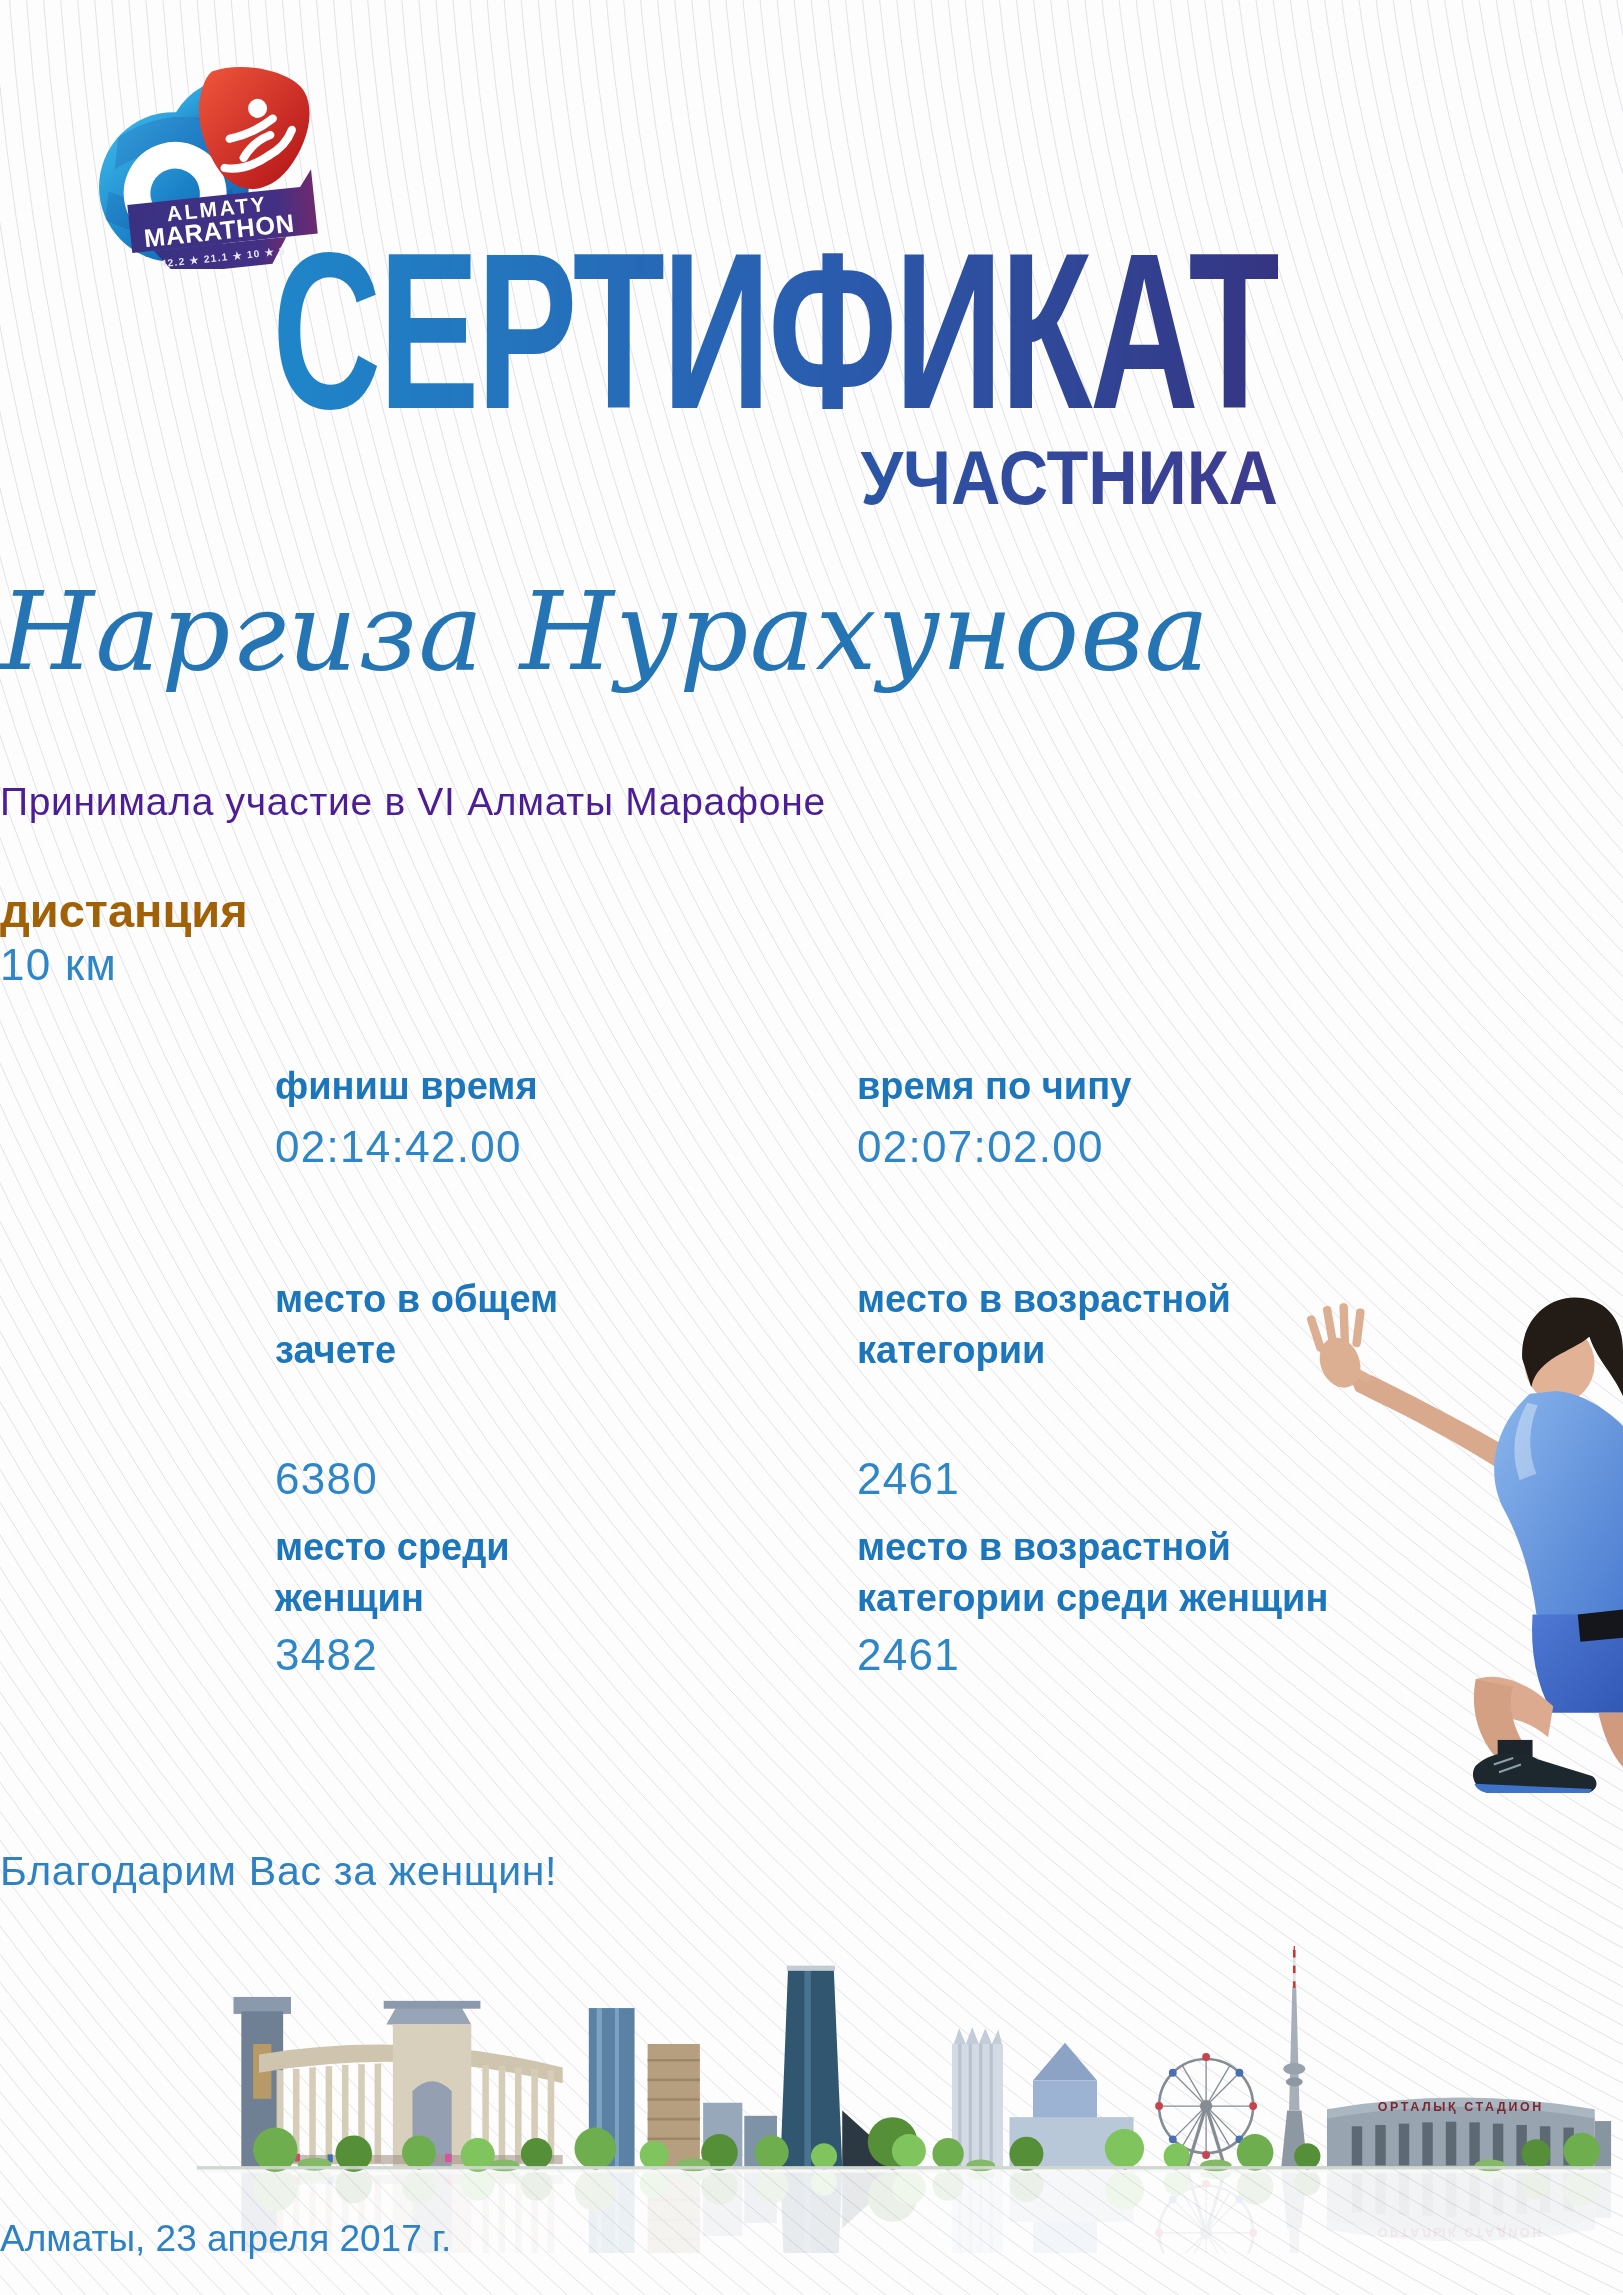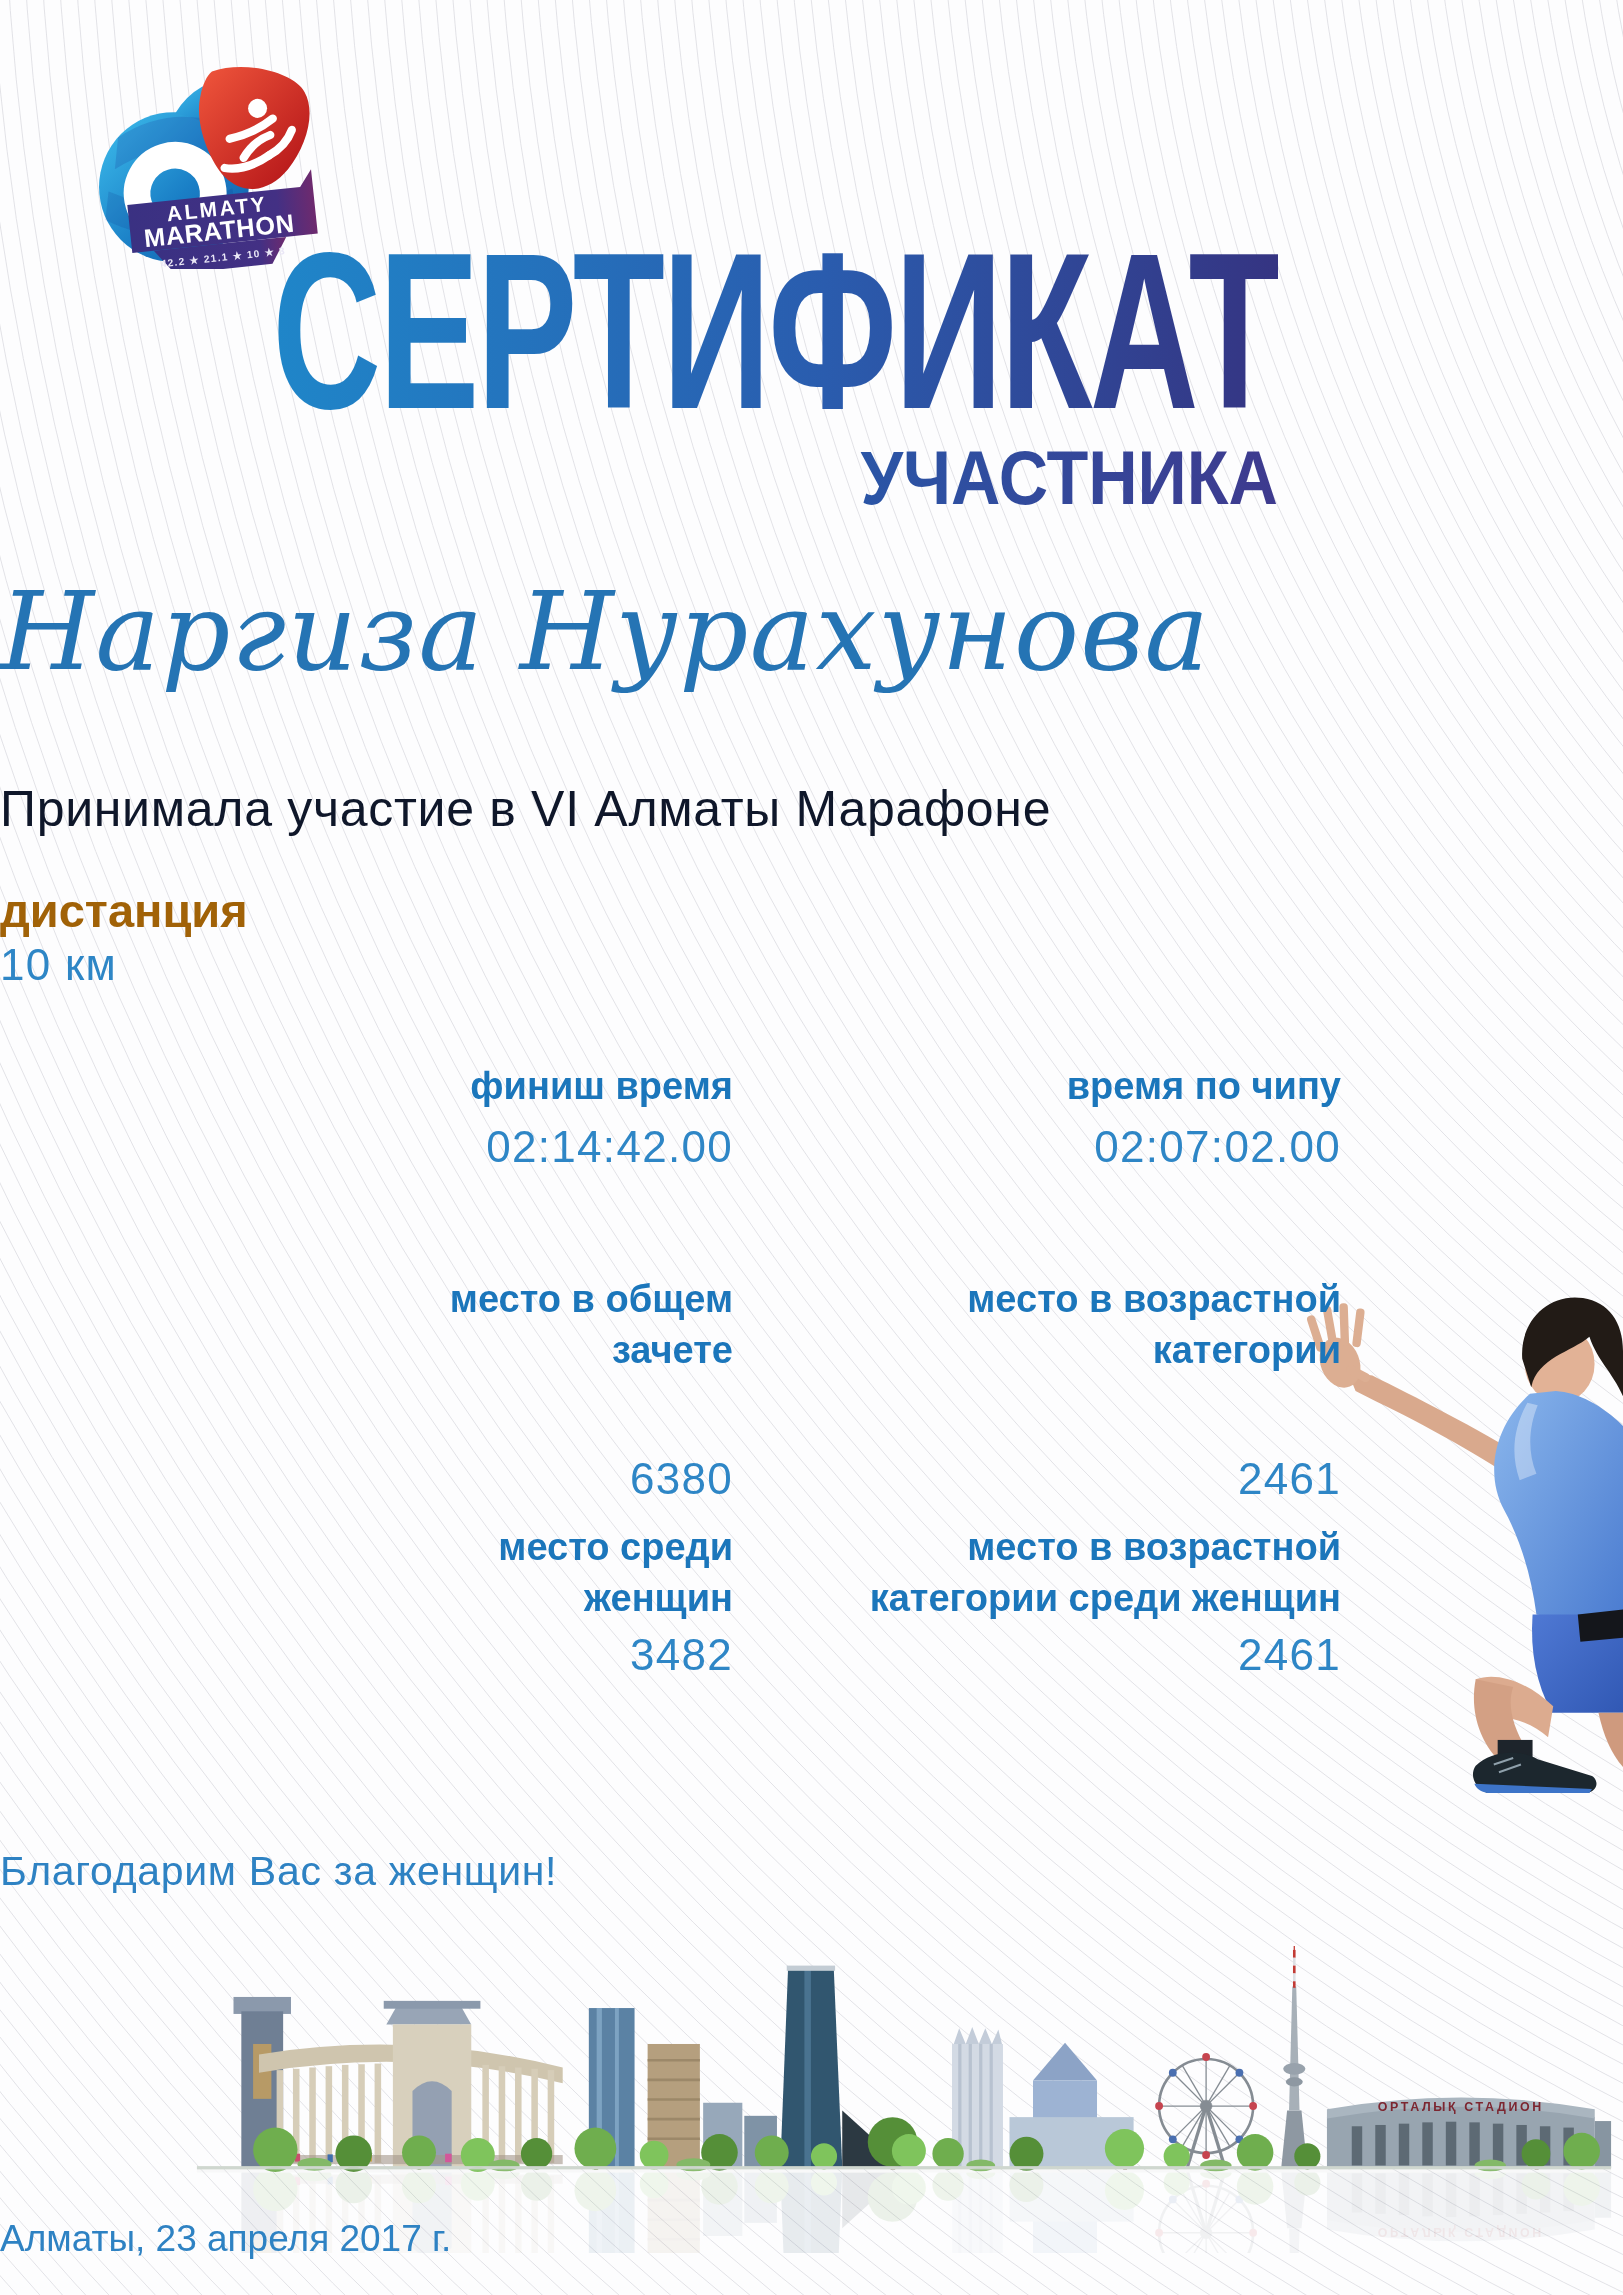--- a/index.html
+++ b/index.html
@@ -25,28 +25,28 @@
     display:inline-block;font-weight:700;font-size:76px;line-height:1;
     letter-spacing:0;transform:scaleX(.9);transform-origin:100% 50%;margin-top:6.5px;
     background:linear-gradient(90deg,#2a55a6,#3e3a8e);
     -webkit-background-clip:text;background-clip:text;color:transparent;white-space:nowrap;
   }
 
   
   .center-line{position:absolute;left:0;width:100%;text-align:left;z-index:2}
   .name{top:569px;font-family:"DejaVu Serif",serif;font-style:italic;font-size:108px;
         color:#2574b4;letter-spacing:1.3px}
-  .participation{top:780px;font-size:50px;color:#0f172a;letter-spacing:0.7px}
+  .participation{top:780px;font-size:39px;color:#4c1d95;letter-spacing:0.7px}
   .dist-label{top:883px;font-size:47px;font-weight:700;color:#a16207}
   .dist-value{top:940px;font-size:44px;color:#2e86c6;letter-spacing:1.3px}
   .thanks{top:1848px;font-size:41px;color:#2e82c3;letter-spacing:0.7px}
   .place-date{top:2218px;font-size:37px;color:#2e82c3;z-index:3}
 
   
-  .cell{position:absolute;text-align:right;z-index:2;white-space:pre-line}
+  .cell{position:absolute;text-align:left;z-index:2;white-space:pre-line}
   .col-l{left:275px;width:458px}
   .col-r{left:857px;width:484px}
   .r-label{font-weight:700;font-size:38px;color:#1b76bb;line-height:1.35}
   .r-value{font-size:44px;color:#2e86c6;letter-spacing:1.3px}
   .row1l{top:1061px}.row1v{top:1122px}
   .row2l{top:1274px}.row2v{top:1454px}
   .row3l{top:1522px}.row3v{top:1630px}
 
   
   #skyline{left:196px;top:1946px;width:1416px;height:307px;z-index:1}

